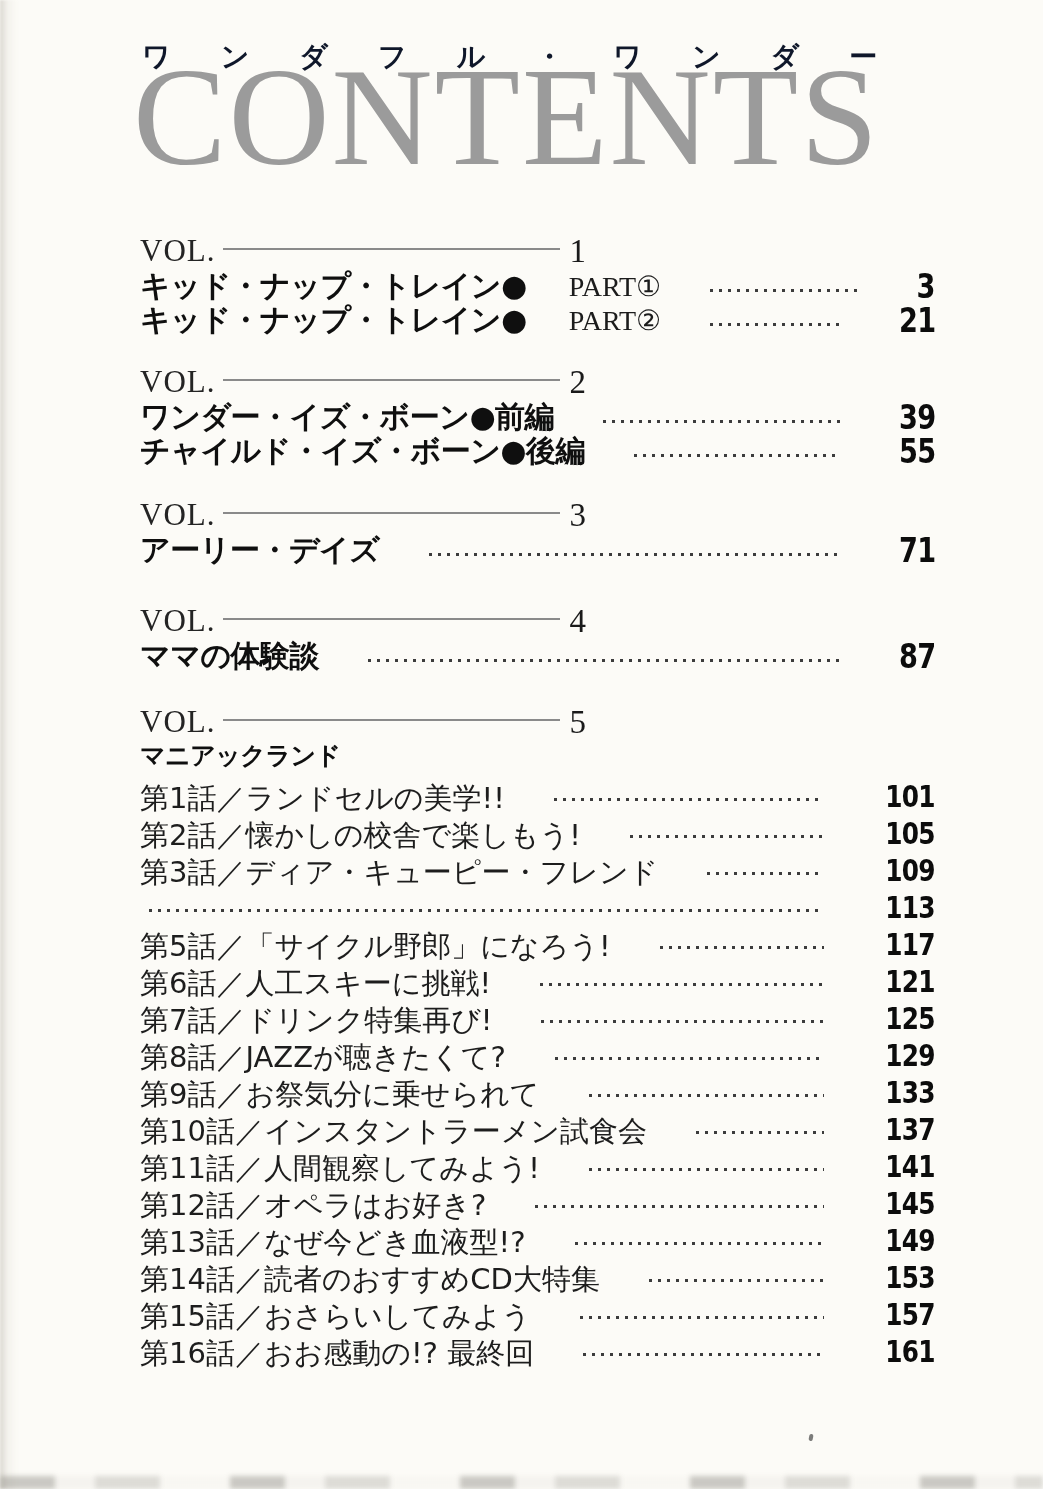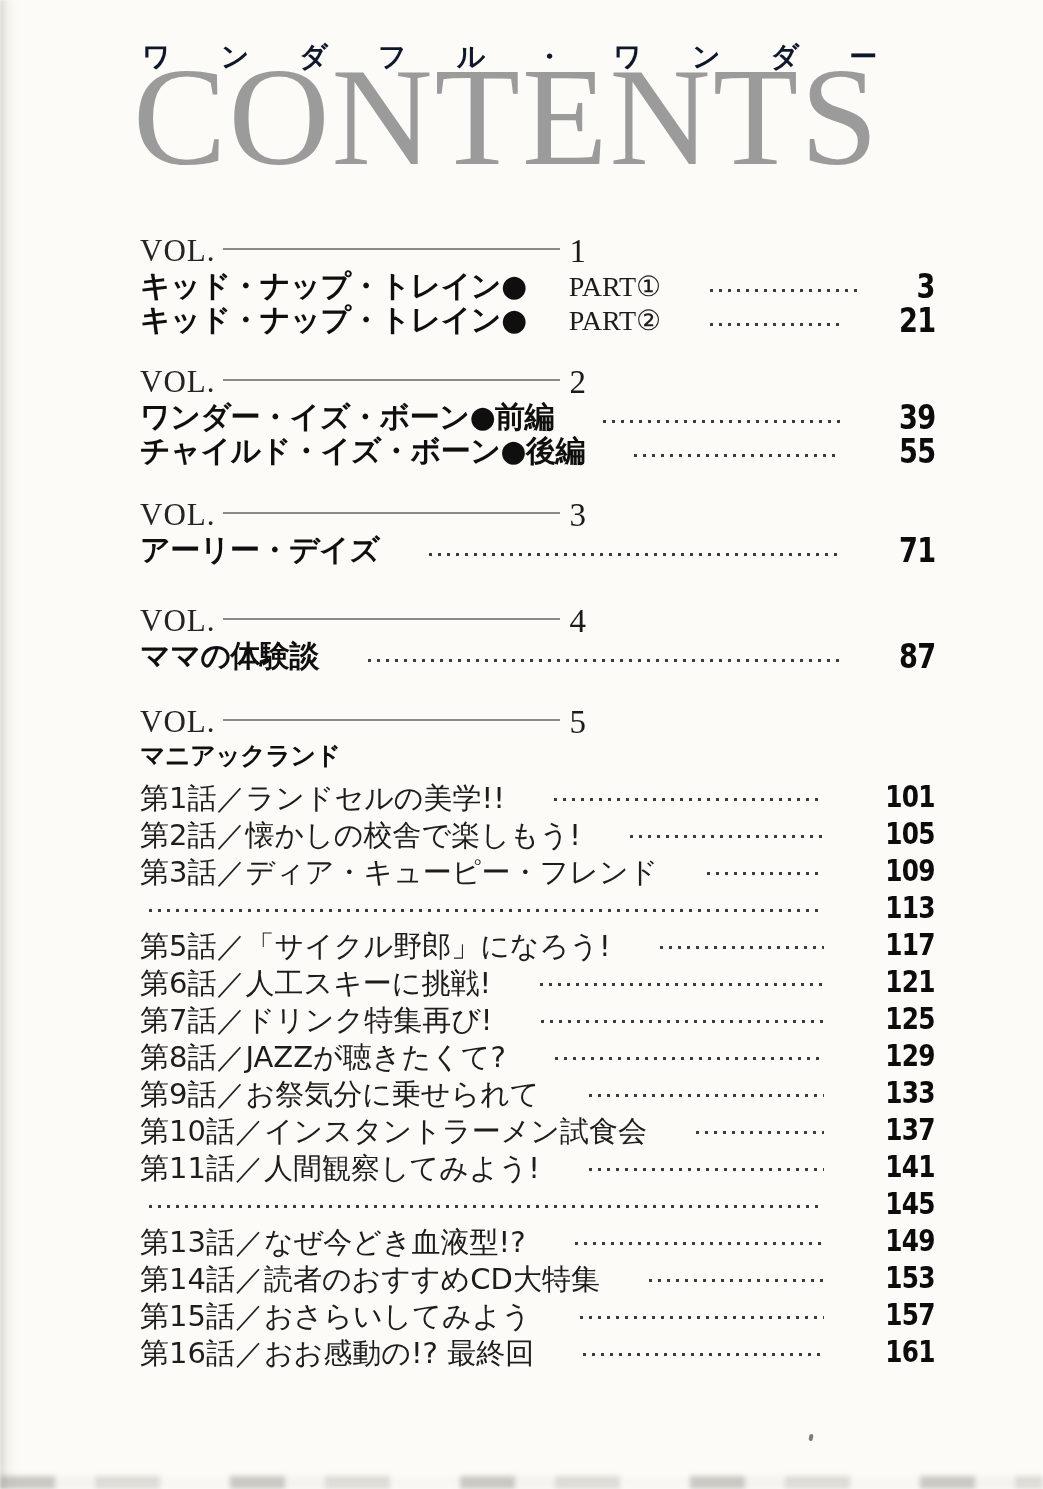--- a/index.html
+++ b/index.html
@@ -229,20 +229,21 @@
         <span class="ep-text">第10話／インスタントラーメン試食会</span>
         <span class="leader"></span>
         <span class="pagenum small">137</span>
       </div>
       <div class="row ep">
         <span class="ep-text">第11話／人間観察してみよう!</span>
         <span class="leader"></span>
         <span class="pagenum small">141</span>
       </div>
       <div class="row ep">
+        <span class="ep-text">第12話／オペラはお好き?</span>
         <span class="leader"></span>
         <span class="pagenum small">145</span>
       </div>
       <div class="row ep">
         <span class="ep-text">第13話／なぜ今どき血液型!?</span>
         <span class="leader"></span>
         <span class="pagenum small">149</span>
       </div>
       <div class="row ep">
         <span class="ep-text">第14話／読者のおすすめCD大特集</span>

